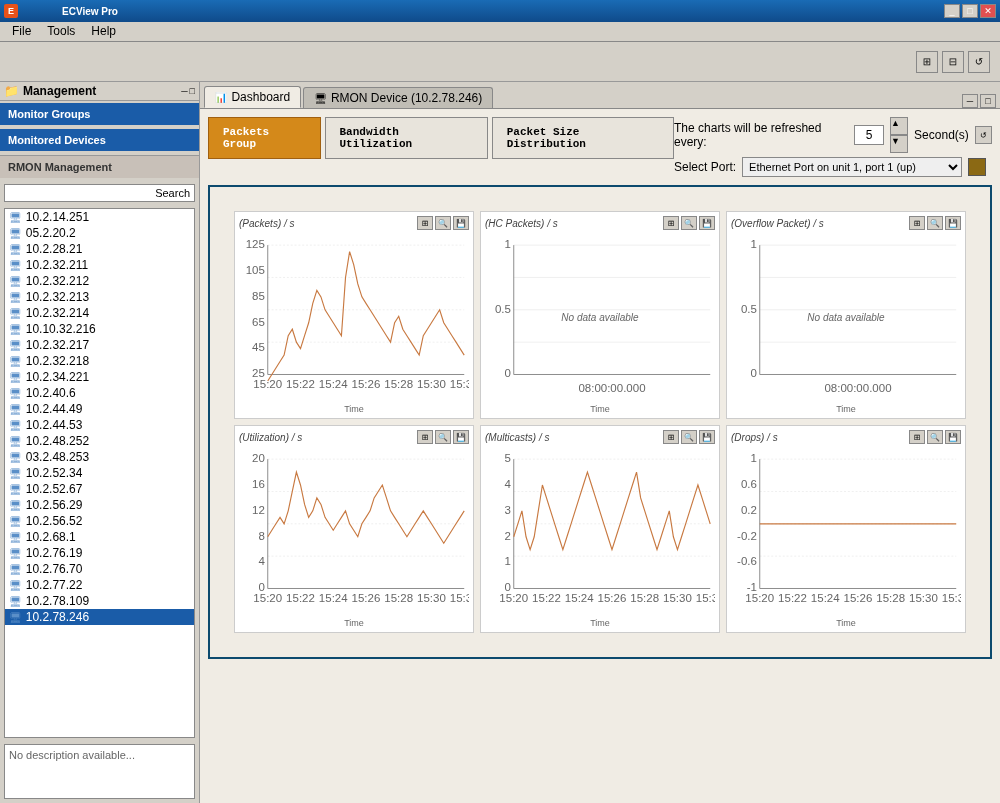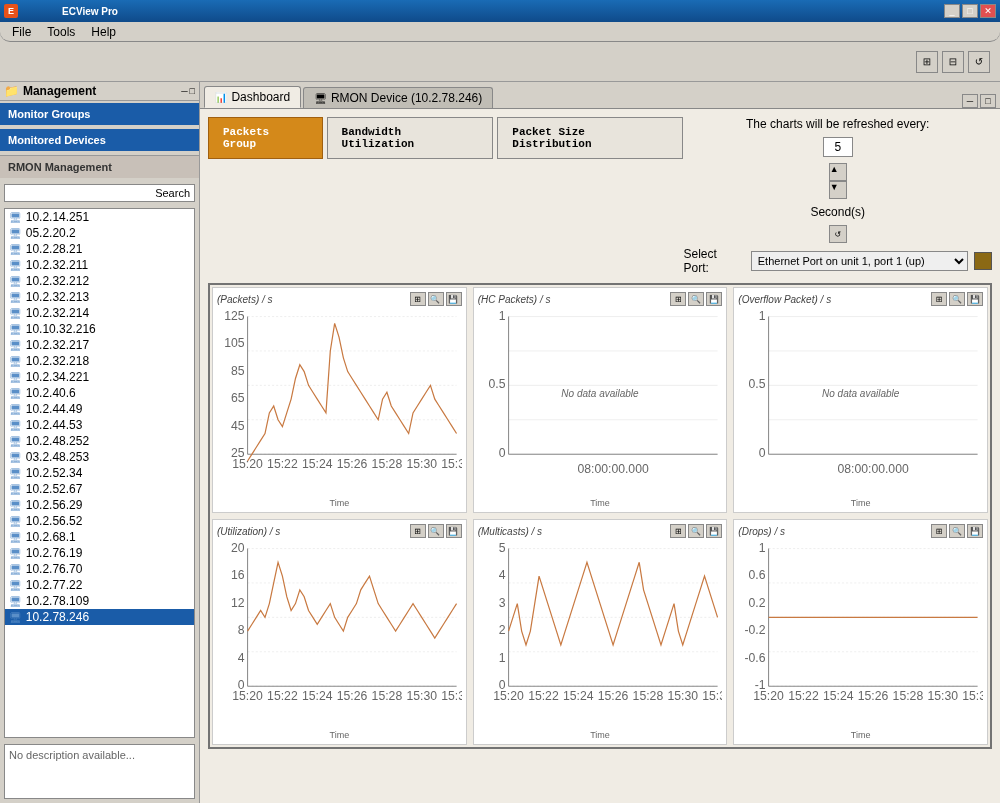--- a/index.html
+++ b/index.html
@@ -15,21 +15,21 @@
       padding: 0 4px;
       color: white;
     }
     .title-bar-left { display: flex; align-items: center; gap: 4px; }
     .title-bar-icon { width: 14px; height: 14px; background: #e8521a; border-radius: 2px; display: flex; align-items: center; justify-content: center; color: white; font-weight: bold; font-size: 9px; }
     .title-bar-text { color: white; font-size: 10px; font-weight: bold; padding-left: 40px; }
     .title-bar-controls { display: flex; gap: 2px; }
     .title-btn { width: 16px; height: 14px; background: #d4d0c8; border: 1px solid #888; display: flex; align-items: center; justify-content: center; font-size: 9px; cursor: pointer; }
 
     
-    .menu-bar { background: #d4d0c8; height: 20px; display: flex; align-items: center; padding: 0 4px; border-bottom: 1px solid #888; border-radius: 10px; }
+    .menu-bar { background: #d4d0c8; height: 20px; display: flex; padding: 0 4px; border-bottom: 1px solid #888; }
     .menu-item { padding: 2px 8px; cursor: pointer; font-size: 12px; }
 
     
     .toolbar-area { background: #d4d0c8; height: 40px; display: flex; align-items: center; justify-content: flex-end; padding: 0 8px; border-bottom: 1px solid #999; }
     .toolbar-btn { width: 22px; height: 22px; background: #d4d0c8; border: 1px solid #888; margin: 0 2px; display: flex; align-items: center; justify-content: center; cursor: pointer; font-size: 10px; }
 
     
     .main-content { display: flex; height: calc(803px - 82px); }
 
     
@@ -71,32 +71,32 @@
     .group-btn { padding: 8px 14px; border: 1px solid #888; cursor: pointer; font-size: 11px; font-weight: bold; background: #e8e4dc; font-family: Liberation Mono, monospace; }
     .group-btn.active { background: #d4891a; color: white; border-color: #a06010; }
     .refresh-input { width: 30px; padding: 2px; border: 1px solid #888; text-align: center; }
     .refresh-btn { width: 18px; height: 18px; background: #d4d0c8; border: 1px solid #888; font-size: 9px; cursor: pointer; }
 
     .select-port { display: flex; align-items: center; gap: 6px; }
     .port-select { padding: 2px; border: 1px solid #888; font-size: 11px; width: 220px; }
     .port-color { width: 18px; height: 18px; background: #8b6914; border: 1px solid #555; }
 
     
-    .charts-section { border: 2px solid #737373; padding: 2px; }
+    .charts-section { border: 2px solid #0c4a6e; padding: 24px; }
     .charts-grid { display: grid; grid-template-columns: 1fr 1fr 1fr; gap: 6px; }
 
     .chart-card { background: white; border: 1px solid #ccc; padding: 4px; }
     .chart-header { display: flex; align-items: center; justify-content: space-between; margin-bottom: 2px; }
     .chart-title { font-size: 10px; color: #444; font-style: italic; }
     .chart-btns { display: flex; gap: 2px; }
     .chart-btn { width: 16px; height: 14px; background: #d4d0c8; border: 1px solid #888; font-size: 8px; cursor: pointer; display: flex; align-items: center; justify-content: center; }
 
     .chart-area { height: 170px; position: relative; }
 
-    .chart-x-label { text-align: center; font-size: 9px; color: #666; margin-top: 20px; }
+    .chart-x-label { text-align: center; font-size: 9px; color: #666; margin-top: 2px; }
 
     
     ::-webkit-scrollbar { width: 12px; }
     ::-webkit-scrollbar-track { background: #d4d0c8; }
     ::-webkit-scrollbar-thumb { background: #a0a0a0; border: 1px solid #888; }
   </style>
 </head>
 <body>
 
 <div class="title-bar">
@@ -275,21 +275,21 @@
 
     <div class="dashboard-content">
 
       <div style="display:flex; align-items:flex-start; justify-content:space-between; margin-bottom:8px;">
         <div class="button-group">
           <div class="group-btn active">Packets Group</div>
           <div class="group-btn">Bandwidth Utilization</div>
           <div class="group-btn">Packet Size Distribution</div>
         </div>
         <div style="display:flex; flex-direction:column; gap:4px;">
-          <div style="display:flex; align-items:center; gap:6px;flex-direction:column;">
+          <div style="display:flex; align-items:center; gap:6px;">
             <span>The charts will be refreshed every:</span>
             <input class="refresh-input" type="text" value="5" style="">
             <div style="display:flex; flex-direction:column;">
               <div class="refresh-btn">▲</div>
               <div class="refresh-btn">▼</div>
             </div>
             <span>Second(s)</span>
             <div class="chart-btn" style="width:18px;height:18px;">↺</div>
           </div>
           <div class="select-port">

